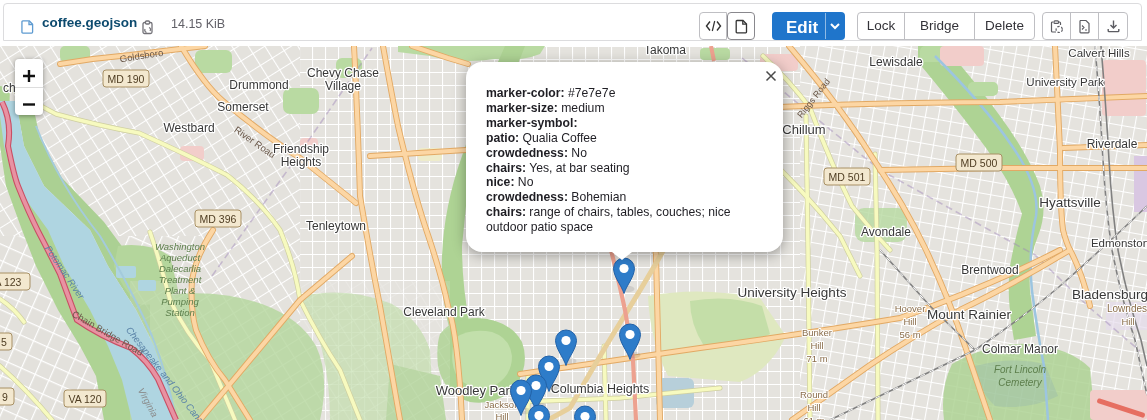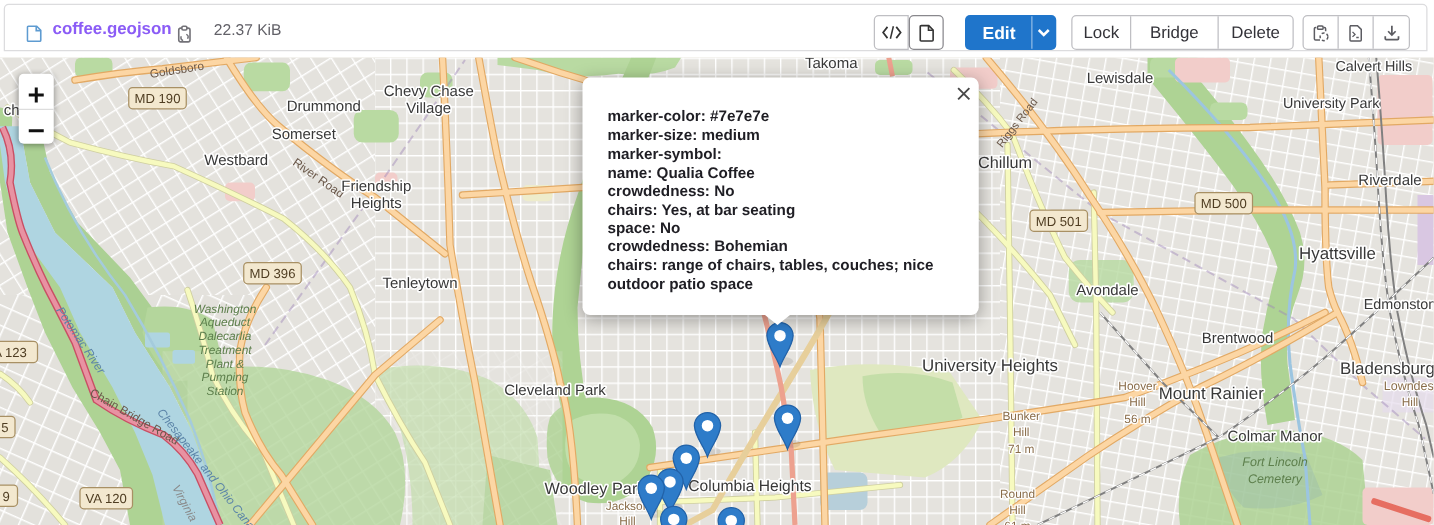--- a/index.html
+++ b/index.html
@@ -1,39 +1,39 @@
 <!DOCTYPE html>
 <html><head>
 <meta charset="utf-8">
 <style>
   html,body{margin:0;padding:0;width:1147px;height:420px;overflow:hidden;background:#fff;
     font-family:"Liberation Sans",sans-serif;}
   .card{position:absolute;left:3px;top:3px;width:1137px;height:36px;border:1px solid #dcdcde;
     border-radius:4px 4px 0 0;background:#fff;}
-  .fname{position:absolute;left:42px;top:15px;font-size:13.5px;font-weight:bold;color:#8b5cf6;}
+  .fname{position:absolute;left:42px;top:15px;font-size:13.5px;font-weight:bold;color:#0c4a6e;}
   .fsize{position:absolute;left:171px;top:16.5px;font-size:12.5px;color:#626168;}
   .seg1{position:absolute;left:699px;top:12px;width:28px;height:28px;border:1px solid #bfbfc3;
     border-radius:4px 0 0 4px;background:#fff;box-sizing:border-box;display:flex;align-items:center;justify-content:center;}
   .segdiv{position:absolute;left:727px;top:12px;width:28px;height:28px;border:1px solid #89888d;border-radius:4px;
     box-sizing:border-box;background:#fff;display:flex;align-items:center;justify-content:center;}
   .edit{position:absolute;left:772px;top:12px;width:73px;height:28px;background:#1f75cb;border-radius:4px;}
-  .edit .txt{position:absolute;left:14px;top:6px;color:#fff;font-size:14px;font-weight:600;}
+  .edit .txt{position:absolute;left:14px;top:6px;color:#fff;font-size:17px;font-weight:600;}
   .edit .sep{position:absolute;left:53px;top:1px;width:1px;height:26px;background:rgba(255,255,255,.5);}
   .grp{position:absolute;left:857px;top:12px;height:28px;box-sizing:border-box;border:1px solid #bfbfc3;
     border-radius:4px;background:#fff;display:flex;}
   .grp b{font-weight:normal;font-size:13.5px;color:#333238;border-right:1px solid #bfbfc3;line-height:26px;
     text-align:center;box-sizing:border-box;}
   .grp b:last-child{border-right:none;}
   .igrp{position:absolute;left:1042px;top:12px;height:28px;box-sizing:border-box;border:1px solid #bfbfc3;
     border-radius:4px;background:#fff;display:flex;}
   .igrp span{width:28px;height:26px;display:flex;align-items:center;justify-content:center;border-right:1px solid #bfbfc3;box-sizing:border-box;}
   .igrp span:last-child{border-right:none;}
   #map{position:absolute;left:0;top:46px;width:1147px;height:374px;background:#eceae3;overflow:hidden;}
-  #popup{position:absolute;left:466px;top:62px;width:317px;height:190px;background:#fff;border-radius:6px;
-    box-shadow:0 3px 14px rgba(0,0,0,.35);z-index:30;font-weight:bold;}
+  #popup{position:absolute;left:466px;top:62px;width:317px;height:190px;background:#fff;border-radius:16px;
+    box-shadow:0 3px 14px rgba(0,0,0,.35);z-index:30;}
   #popup .content{position:absolute;left:20px;top:24px;width:282px;font-size:12.2px;line-height:14.9px;color:#1f1e24;}
   #popup .x{position:absolute;right:6px;top:6px;}
   #ptail{position:absolute;left:612px;top:251px;width:20px;height:10px;z-index:30;}
   #zoomc{position:absolute;left:15px;top:59px;width:28px;height:56px;background:#fff;border-radius:4px;
     box-shadow:0 1px 5px rgba(0,0,0,.4);z-index:20;}
   #zoomc .zb{position:absolute;left:0;width:28px;height:28px;color:#111;text-align:center;}
   #zoomc .d{position:absolute;left:0;top:28px;width:28px;height:1px;background:#ddd;}
 </style>
 </head>
 <body>
@@ -324,21 +324,21 @@
 <svg style="position:absolute;left:21px;top:20px;z-index:5" width="13" height="14" viewBox="0 0 14 15">
   <path d="M2 1 H9 L12.5 4.5 V13 Q12.5 14 11.5 14 H2 Q1 14 1 13 V2 Q1 1 2 1 Z" fill="none" stroke="#5e9bd1" stroke-width="1.4"></path>
   <path d="M8.6 1.2 V4.8 H12.3" fill="none" stroke="#5e9bd1" stroke-width="1.4"></path>
 </svg>
 <div class="fname">coffee.geojson</div>
 <svg style="position:absolute;left:140px;top:20px;z-index:5" width="15" height="16" viewBox="0 0 15 16">
   <rect x="3" y="2.5" width="9" height="11" rx="1.5" fill="none" stroke="#737278" stroke-width="1.3"></rect>
   <rect x="5.5" y="1" width="4" height="3" rx="1" fill="#fff" stroke="#737278" stroke-width="1.3"></rect>
   <path d="M5 9 Q4 11.5 6.5 12.5 M10 11 Q11.5 8.5 9 7.5" fill="none" stroke="#737278" stroke-width="1.2"></path>
 </svg>
-<div class="fsize">22.37 KiB</div>
+<div class="fsize">14.15 KiB</div>
 <div class="seg1">
     <svg width="17" height="12" viewBox="0 0 17 12">
       <path d="M5 1.5 L1.5 6 L5 10.5 M12 1.5 L15.5 6 L12 10.5" fill="none" stroke="#333" stroke-width="1.4"></path>
       <path d="M9.7 1 L7.3 11" stroke="#333" stroke-width="1.2"></path>
     </svg>
   </div>
 <div class="segdiv">
   <svg width="13" height="15" viewBox="0 0 13 15">
       <path d="M2 1.5 H8 L11.5 5 V13 Q11.5 13.8 10.7 13.8 H2 Q1.2 13.8 1.2 13 V2.3 Q1.2 1.5 2 1.5 Z" fill="none" stroke="#333" stroke-width="1.3"></path>
       <path d="M7.8 1.7 V5.2 H11.3" fill="none" stroke="#333" stroke-width="1.3"></path>
@@ -387,23 +387,23 @@
       </svg></div>
 </div>
 <div id="popup">
   <div class="x"><svg width="12" height="12" viewBox="0 0 12 12">
         <path d="M1.5 1.5 L10.5 10.5 M10.5 1.5 L1.5 10.5" stroke="#4a4a4a" stroke-width="1.5" fill="none"></path>
       </svg></div>
   <div class="content">
     <b>marker-color:</b> #7e7e7e<br>
     <b>marker-size:</b> medium<br>
     <b>marker-symbol:</b><br>
-    <b>name:</b> Qualia Coffee<br>
+    <b>patio:</b> Qualia Coffee<br>
     <b>crowdedness:</b> No<br>
     <b>chairs:</b> Yes, at bar seating<br>
-    <b>space:</b> No<br>
+    <b>nice:</b> No<br>
     <b>crowdedness:</b> Bohemian<br>
     <b>chairs:</b> range of chairs, tables, couches; nice outdoor patio space
   </div>
 </div>
 <svg id="ptail" width="20" height="8" viewBox="0 0 20 8">
     <path d="M0 0 H20 L10 8 Z" fill="#fff"></path>
   </svg>
 
 </body></html>

